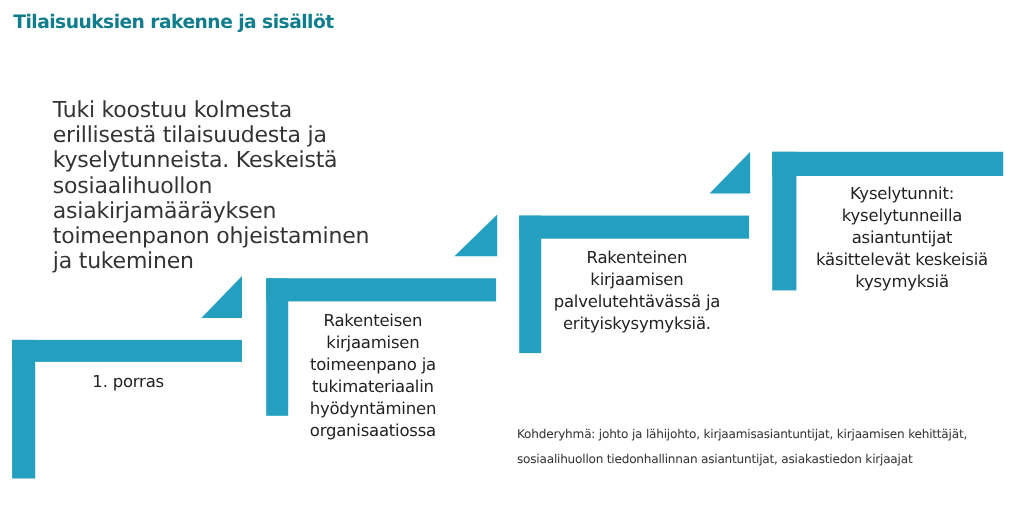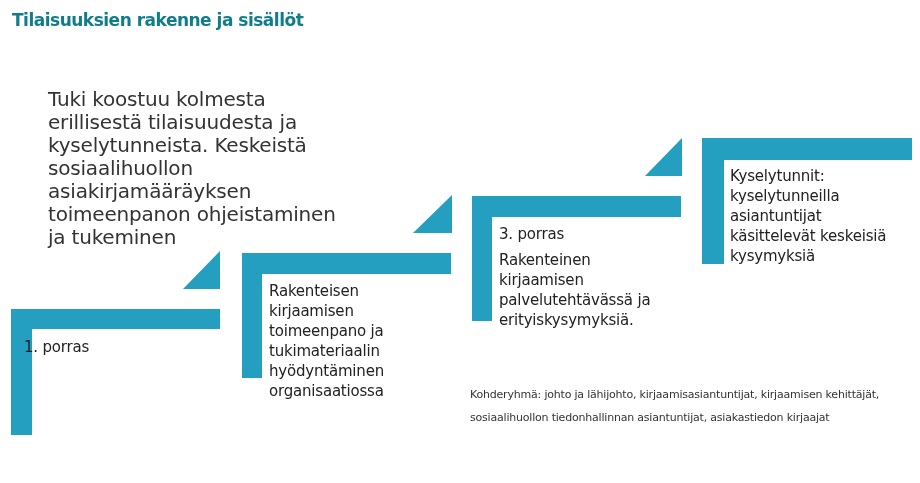--- a/index.html
+++ b/index.html
@@ -20,21 +20,21 @@
     position: absolute; left: 470px; top: 383px; width: 430px;
     font-size: 11px; line-height: 23px; color: #333333; letter-spacing: -0.2px;
   }
   .bar-h { position: absolute; background: #259fbf; }
   .bar-v { position: absolute; background: #259fbf; }
   .tri {
     position: absolute; width: 0; height: 0;
     border-style: solid;
   }
   .step-text {
-    position: absolute; font-size: 15px; line-height: 20px; color: #222222; letter-spacing: -0.2px;
+    position: absolute; font-size: 15px; line-height: 20px; color: #222222; letter-spacing: -0.2px; text-align: center;
   }
   .step-label { display: block; margin-bottom: 6px; }
   .step-desc { display: block; }
 </style>
 </head>
 <body>
 
 <h1 class="title">Tilaisuuksien rakenne ja sisällöt</h1>
 
 <div class="intro">Tuki koostuu kolmesta erillisestä tilaisuudesta ja kyselytunneista. Keskeistä sosiaalihuollon asiakirjamääräyksen toimeenpanon ohjeistaminen ja tukeminen</div>
@@ -55,21 +55,20 @@
   <div class="step-text" style="left:269px;top:281px;width:140px;">
     <span class="step-desc">Rakenteisen kirjaamisen toimeenpano ja tukimateriaalin hyödyntäminen organisaatiossa</span>
   </div>
 </div>
 
 <div>
   <div class="bar-h" style="left:472px;top:196px;width:209px;height:21px;"></div>
   <div class="bar-v" style="left:472px;top:196px;width:20px;height:125px;"></div>
   <div class="tri" style="left:645px;top:138px;border-width:0 0 38px 37px;border-color:transparent transparent #259fbf transparent;"></div>
   <div class="step-text" style="left:499px;top:224px;width:160px;">
-    <span class="step-label">3. porras</span>
     <span class="step-desc">Rakenteinen kirjaamisen palvelutehtävässä ja erityiskysymyksiä.</span>
   </div>
 </div>
 
 <div>
   <div class="bar-h" style="left:702px;top:138px;width:210px;height:22px;"></div>
   <div class="bar-v" style="left:702px;top:138px;width:22px;height:126px;"></div>
   <div class="step-text" style="left:730px;top:166px;width:180px;">
     <span style="display:block;">Kyselytunnit:</span>
     <span class="step-desc">kyselytunneilla asiantuntijat käsittelevät keskeisiä kysymyksiä</span>

